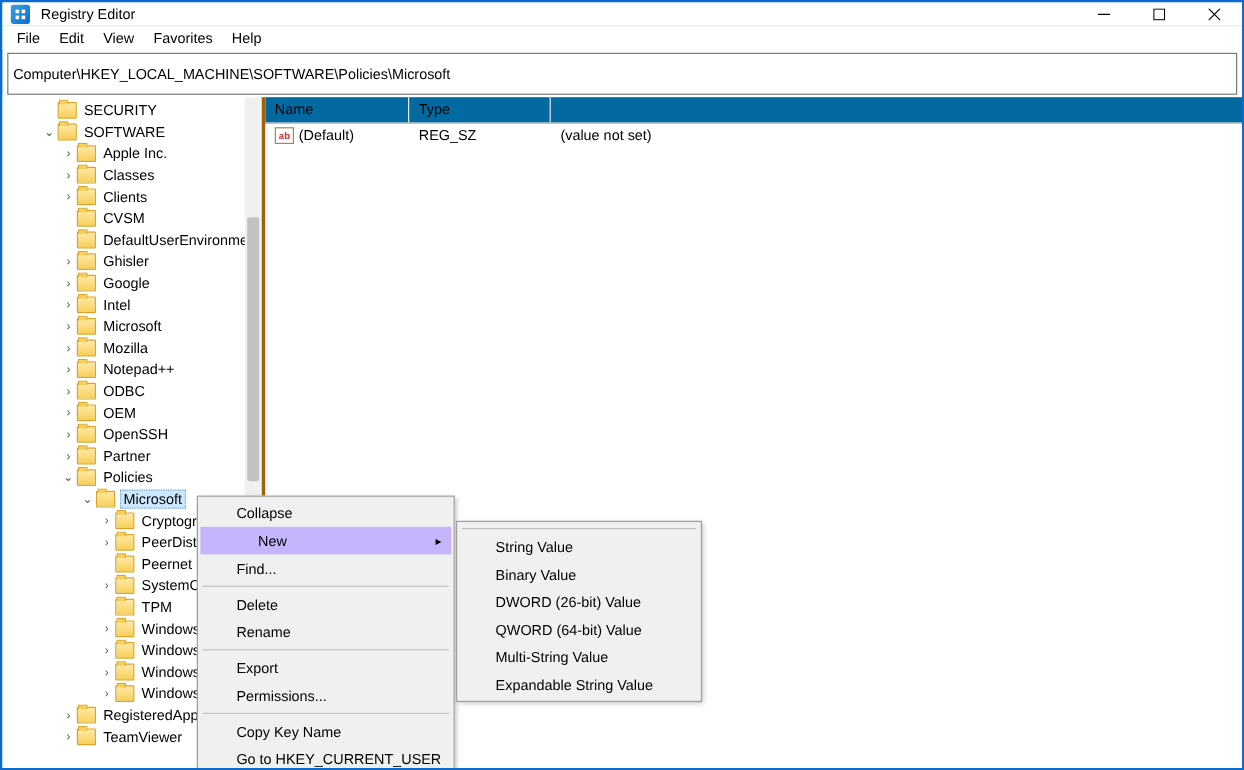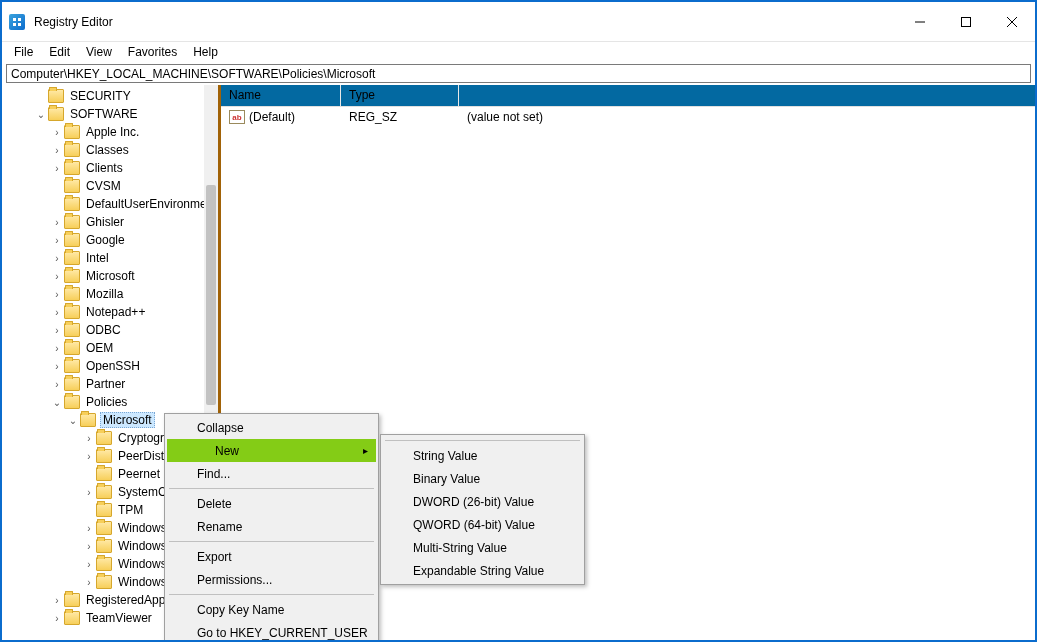--- a/index.html
+++ b/index.html
@@ -7,21 +7,21 @@
   font-family: "Segoe UI", Tahoma, sans-serif;
   font-size: 12px;
   background: #fff;
   overflow: hidden;
   width: 1037px;
   height: 642px;
   border: 2px solid #0b6ccd;
   position: relative;
 }
 .titlebar {
-  height: 40px;
+  height: 20px;
   display: flex;
   align-items: center;
   background: #fff;
   border-bottom: 1px solid #e5e5e5;
 }
 .titlebar .icon-slot {
   width: 30px;
   display: flex;
   align-items: center;
   justify-content: center;
@@ -69,21 +69,21 @@
   gap: 0;
   background: #fff;
 }
 .menu-item {
   padding: 2px 8px;
 }
 
 .addressbar {
   border: 1px solid #7a7a7a;
   margin: 2px 4px;
-  height: 19px;
+  height: 35px;
   display: flex;
   align-items: center;
   padding: 0 4px;
   font-size: 12px;
   background: #fff;
 }
 
 .workspace {
   display: flex;
   height: calc(100% - 76px);
@@ -205,21 +205,21 @@
   z-index: 100;
 }
 .cm-item {
   height: 23px;
   display: flex;
   align-items: center;
   padding: 0 30px 0 30px;
   position: relative;
   white-space: nowrap;
 }
-.cm-item.hover { background: #84cc16; padding-left: 48px; }
+.cm-item.hover { background: #c4b5fd; padding-left: 48px; }
 .cm-sep {
   height: 1px;
   background: #c0c0c0;
   margin: 3px 2px;
 }
 .cm-item .arrow {
   position: absolute;
   right: 8px;
   font-size: 10px;
 }

